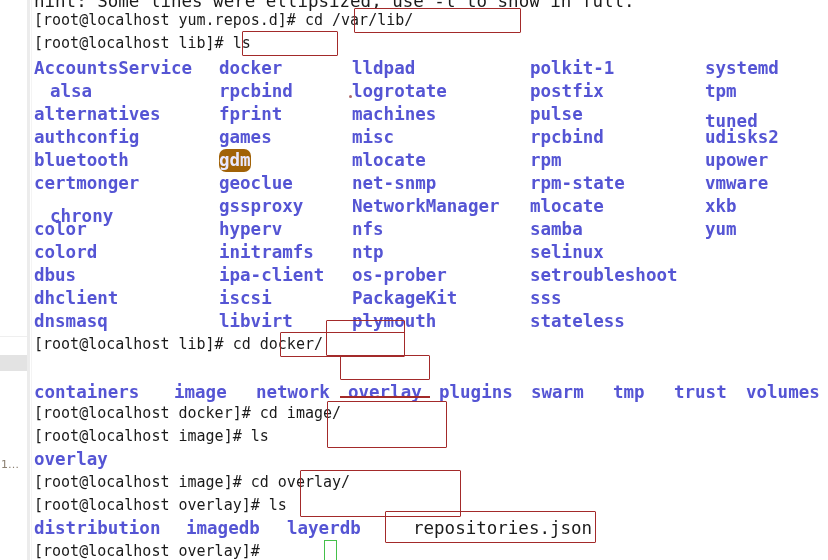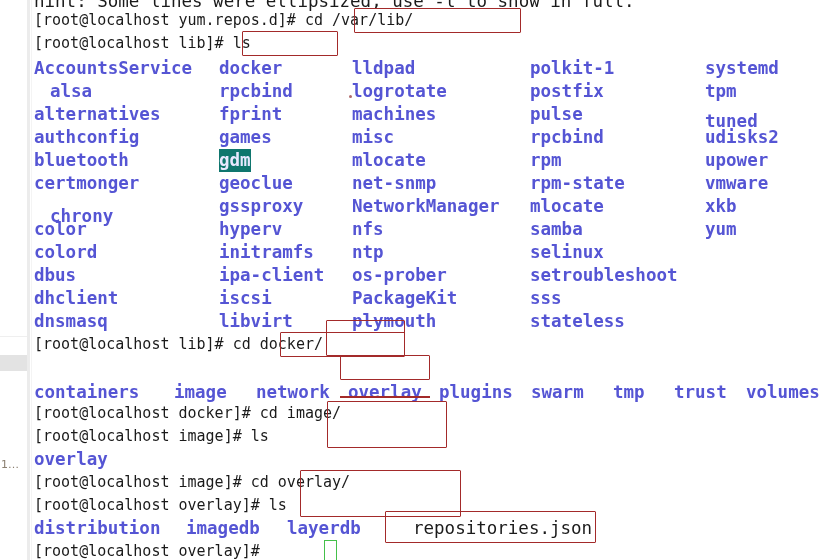--- a/index.html
+++ b/index.html
@@ -29,21 +29,21 @@
     height:23px;line-height:23px;
     font-size:15px;
     white-space:pre;
     font-family:"DejaVu Sans Mono","Liberation Mono",monospace;
   }
   .prompt{color:#1a1a1a;font-weight:400;}
   .dir{color:#5555d4;font-weight:700;}
   .plain{color:#1a1a1a;font-weight:400;}
   .hint{color:#1a1a1a;font-weight:400;font-size:17.5px;}
 
-  .sel{background:#0f766e;color:#e8e8ff;font-weight:700;}
+  .sel{background:#a16207;color:#e8e8ff;font-weight:700;border-radius:7px;}
   .cell{position:absolute;height:23px;line-height:23px;font-size:17.5px;
         font-family:"DejaVu Sans Mono","Liberation Mono",monospace;}
 
   
   .redbox{position:absolute;border:1.6px solid #a32a2a;box-sizing:border-box;
           background:transparent;pointer-events:none;border-radius:1px;}
   .redline{position:absolute;height:1.6px;background:#a32a2a;pointer-events:none;}
   .cursor{position:absolute;border:1.8px solid #44c04a;box-sizing:border-box;background:transparent;}
 
   .dotmark{position:absolute;width:3px;height:3px;background:#b06b6b;border-radius:50%;}

